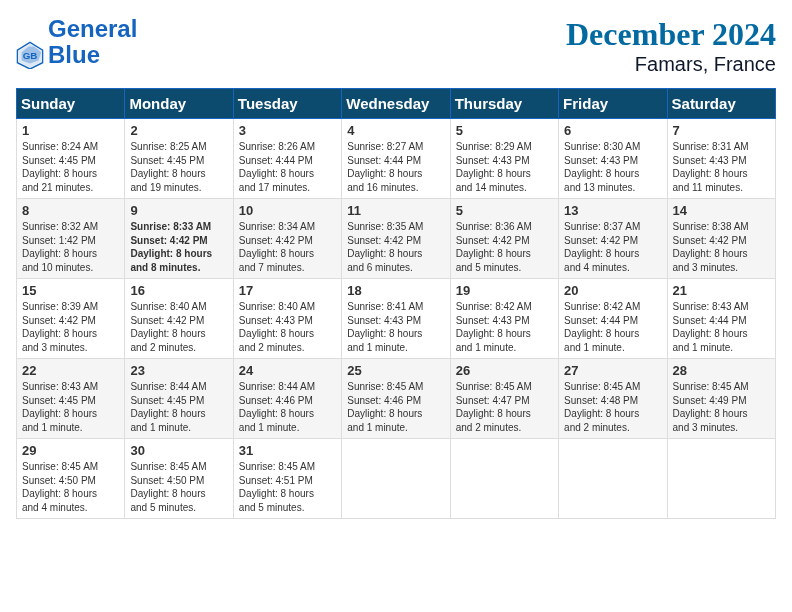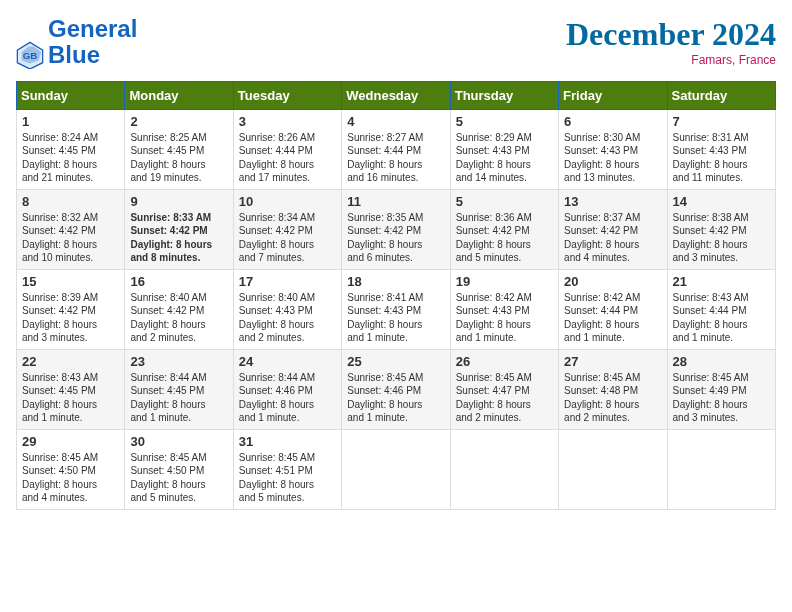--- a/index.html
+++ b/index.html
@@ -37,33 +37,33 @@
     .title-area {
       text-align: right;
     }
     .month-title {
       font-size: 32px;
       font-weight: bold;
       color: #0369a1;
       font-family: Liberation Serif, serif;
     }
     .location {
-      font-size: 12px;
-      color: #be185d;
+      font-size: 20px;
+      color: #0f172a;
     }
     table {
       width: 100%;
       border-collapse: collapse;
       table-layout: fixed;
     }
     th {
-      background-color: #4d7c0f;
+      background-color: #0c4a6e;
       color: white;
       padding: 6px 4px;
-      font-size: 13px;
+      font-size: 15px;
       font-weight: bold;
       text-align: left;
       border: 1px solid #1565c0;
     }
     td {
       vertical-align: top;
       padding: 4px 5px;
       font-size: 10px;
       color: #333;
       border: 1px solid #ddd;
@@ -146,21 +146,21 @@
 Sunset: 4:43 PM
 Daylight: 8 hours
 and 13 minutes.</span></td>
         <td><span class="day-num">7</span><span class="cell-text" style="white-space: pre-line;">Sunrise: 8:31 AM
 Sunset: 4:43 PM
 Daylight: 8 hours
 and 11 minutes.</span></td>
       </tr>
       <tr>
         <td><span class="day-num">8</span><span class="cell-text" style="white-space: pre-line;">Sunrise: 8:32 AM
-Sunset: 4:42 PM
+Sunset: 1:42 PM
 Daylight: 8 hours
 and 10 minutes.</span></td>
         <td><span class="day-num">9</span><span class="cell-text" style="white-space: pre-line; font-weight: bold;">Sunrise: 8:33 AM
 Sunset: 4:42 PM
 Daylight: 8 hours
 and 8 minutes.</span></td>
         <td><span class="day-num">10</span><span class="cell-text" style="white-space: pre-line;">Sunrise: 8:34 AM
 Sunset: 4:42 PM
 Daylight: 8 hours
 and 7 minutes.</span></td>

